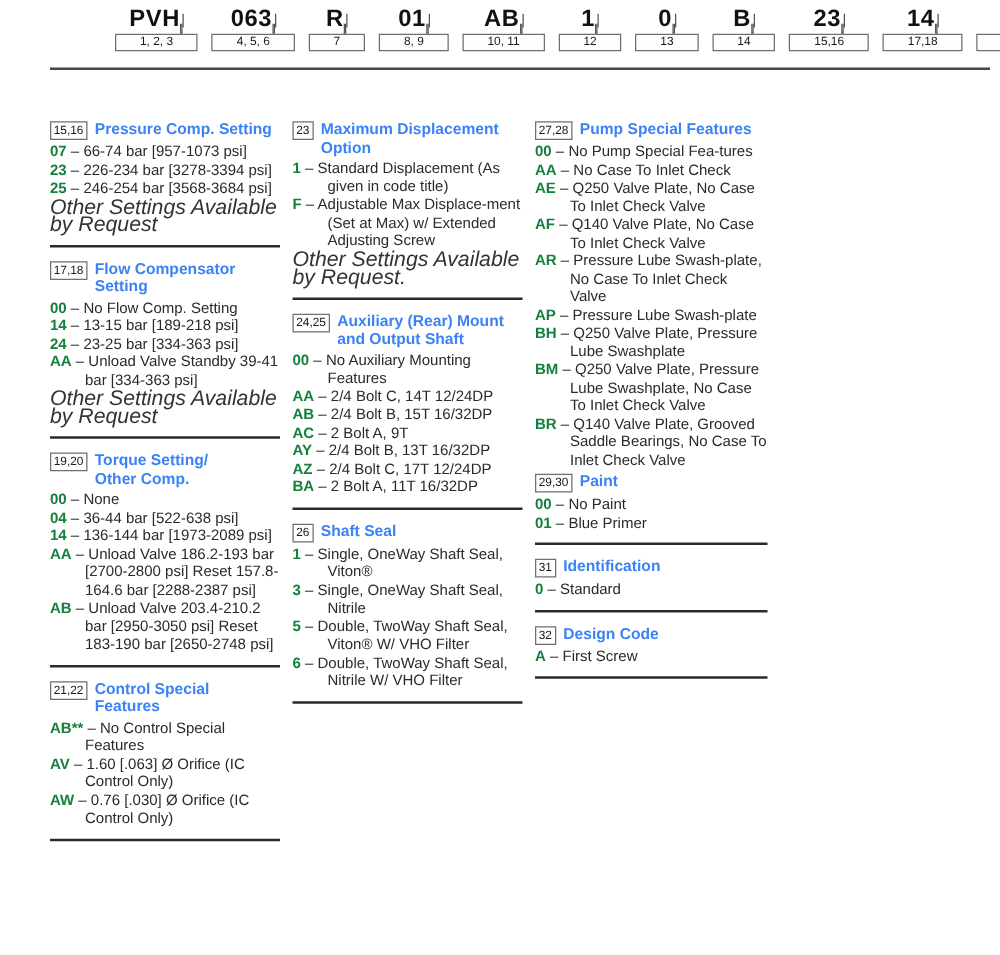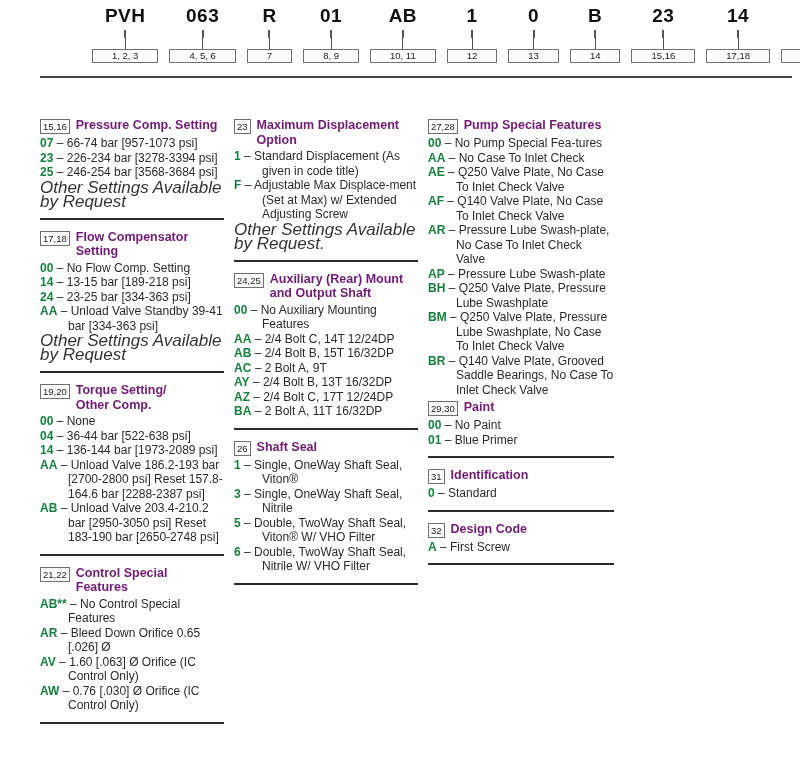--- a/index.html
+++ b/index.html
@@ -7,21 +7,21 @@
     width:800px;height:764px;overflow:hidden;
     font-family:"Liberation Sans","DejaVu Sans",sans-serif;
     color:#222;-webkit-font-smoothing:antialiased;
   }
   
   .diagram{
     display:flex;align-items:flex-start;column-gap:11px;
     padding:5px 0 0 92px;
   }
   .seg{display:flex;flex-direction:column;align-items:center;}
-  .seg-top{display:flex;flex-direction:column;align-items:center;}
+  .seg-top{display:flex;flex-direction:row;align-items:flex-end;}
   .scode{
     font-weight:bold;font-size:19px;line-height:22px;color:#111;
     letter-spacing:0.5px;text-align:center;white-space:nowrap;
   }
   .bracket{
     height:7px;margin-top:3px;
     border-left:1px solid #555;border-right:1px solid #555;border-bottom:1px solid #555;
   }
   .stem{width:1px;height:11px;background:#555;align-self:center;}
   .pos{
@@ -36,21 +36,21 @@
   .col:nth-child(1){width:184px;margin-right:10px;}
   .col:nth-child(2){width:184px;margin-right:10px;}
   .col:nth-child(3){width:186px;}
   .sec{margin-bottom:3px;}
   .sec-head{display:flex;align-items:flex-start;margin-bottom:2px;}
   .ref{
     flex:none;border:1.5px solid #6f6f6f;background:#fdfdfd;color:#1a1a1a;
     font-size:9.5px;line-height:11px;padding:1px 2px;margin:1px 6px 0 0;white-space:nowrap;
   }
   .stitle{
-    font-weight:bold;font-size:12.5px;line-height:14.5px;color:#701a75;
+    font-weight:bold;font-size:12.5px;line-height:14.5px;color:#3b82f6;
     white-space:pre-line;
   }
   .items{margin-top:1px;}
   .item{
     font-size:12px;line-height:14.5px;color:#2a2a2a;
     padding-left:28px;text-indent:-28px;
   }
   .icode{font-weight:bold;color:#15803d;}
   .note{font-style:italic;font-size:17px;line-height:14px;color:#333;margin-top:1px;}
   .divider{border-top:2px solid #2b2b2b;margin:9px 0 10px 0;}
@@ -292,21 +292,20 @@
   <section class="sec">
     <div class="sec-head">
       <span class="ref">21,22</span>
       <span class="stitle">Control Special
 Features</span>
     </div>
     <div class="items">
   <div class="item"><b class="icode">AB**</b><span> – </span><span class="idesc">No Control Special Features</span></div>
 
 
-  <div class="item"><b class="icode">AR</b><span> – </span><span class="idesc">Bleed Down Orifice 0.65 [.026] Ø</span></div>
 
   <div class="item"><b class="icode">AV</b><span> – </span><span class="idesc">1.60 [.063] Ø Orifice (IC Control Only)</span></div>
 
   <div class="item"><b class="icode">AW</b><span> – </span><span class="idesc">0.76 [.030] Ø Orifice (IC Control Only)</span></div>
 </div>
 
     <div class="divider"></div>
   </section>
 </div>
 

